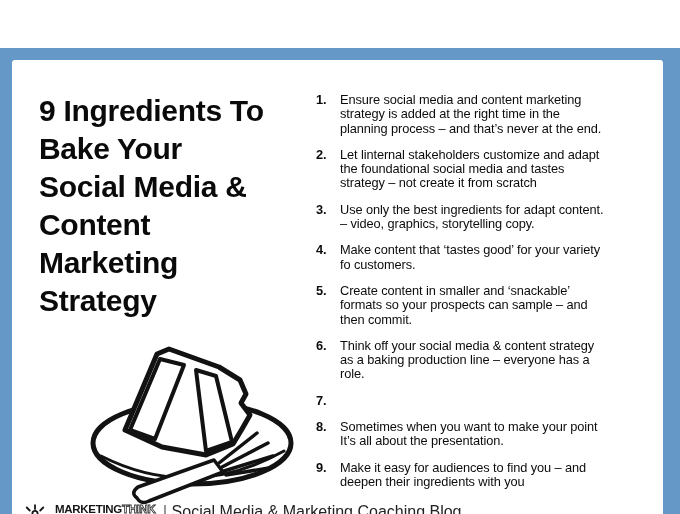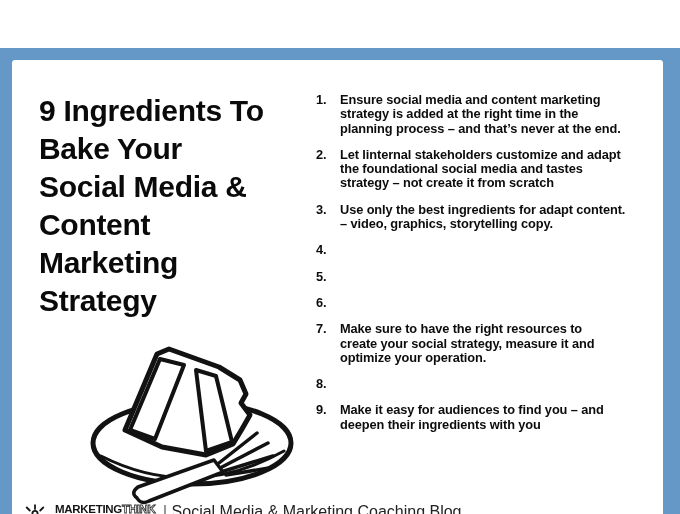--- a/index.html
+++ b/index.html
@@ -20,21 +20,21 @@
     font-size:30px;font-weight:700;line-height:38px;letter-spacing:-0.3px;
     white-space:pre-line;color:#0a0a0a;
   }
   .cake-wrap{margin:10px 0 0 28px;}
   .right-col{flex:1;box-sizing:border-box;padding:33px 8px 0 8px;}
   .list-item{display:flex;margin-bottom:12px;}
   .num{
     flex:none;width:24px;font-size:12.8px;font-weight:700;line-height:14.3px;
   }
   .txt{
-    font-size:12.8px;font-weight:700;line-height:14.3px;letter-spacing:-0.1px;
+    font-size:12.8px;font-weight:400;line-height:14.3px;letter-spacing:-0.1px;
     white-space:pre-line;
   }
   .footer{
     position:absolute;left:8px;bottom:8px;
     display:flex;align-items:flex-start;gap:5px;
   }
   .robot{display:inline-block;line-height:0;}
   .brand{position:relative;font-size:11.5px;font-weight:700;letter-spacing:-0.3px;white-space:nowrap;}
   .brand .solid{color:#141414;}
   .brand .outline{
@@ -94,35 +94,42 @@
 the foundational social media and tastes
 strategy – not create it from scratch</span>
       </div>
       <div class="list-item">
         <span class="num">3.</span>
         <span class="txt">Use only the best ingredients for adapt content.
 – video, graphics, storytelling copy.</span>
       </div>
       <div class="list-item">
         <span class="num">4.</span>
+        <span class="txt">Make content that ‘tastes good’ for your variety
+fo customers.</span>
       </div>
       <div class="list-item">
         <span class="num">5.</span>
+        <span class="txt">Create content in smaller and ‘snackable’
+formats so your prospects can sample – and
+then commit.</span>
       </div>
       <div class="list-item">
         <span class="num">6.</span>
+        <span class="txt">Think off your social media &amp; content strategy
+as a baking production line – everyone has a
+role.</span>
       </div>
       <div class="list-item">
         <span class="num">7.</span>
-        <span class="txt">Make sure to have the right resources to
-create your social strategy, measure it and
-optimize your operation.</span>
       </div>
       <div class="list-item">
         <span class="num">8.</span>
+        <span class="txt">Sometimes when you want to make your point
+It’s all about the presentation.</span>
       </div>
       <div class="list-item">
         <span class="num">9.</span>
         <span class="txt">Make it easy for audiences to find you – and
 deepen their ingredients with you</span>
       </div>
     </div>
 
     <div class="footer">
       <span class="robot">

